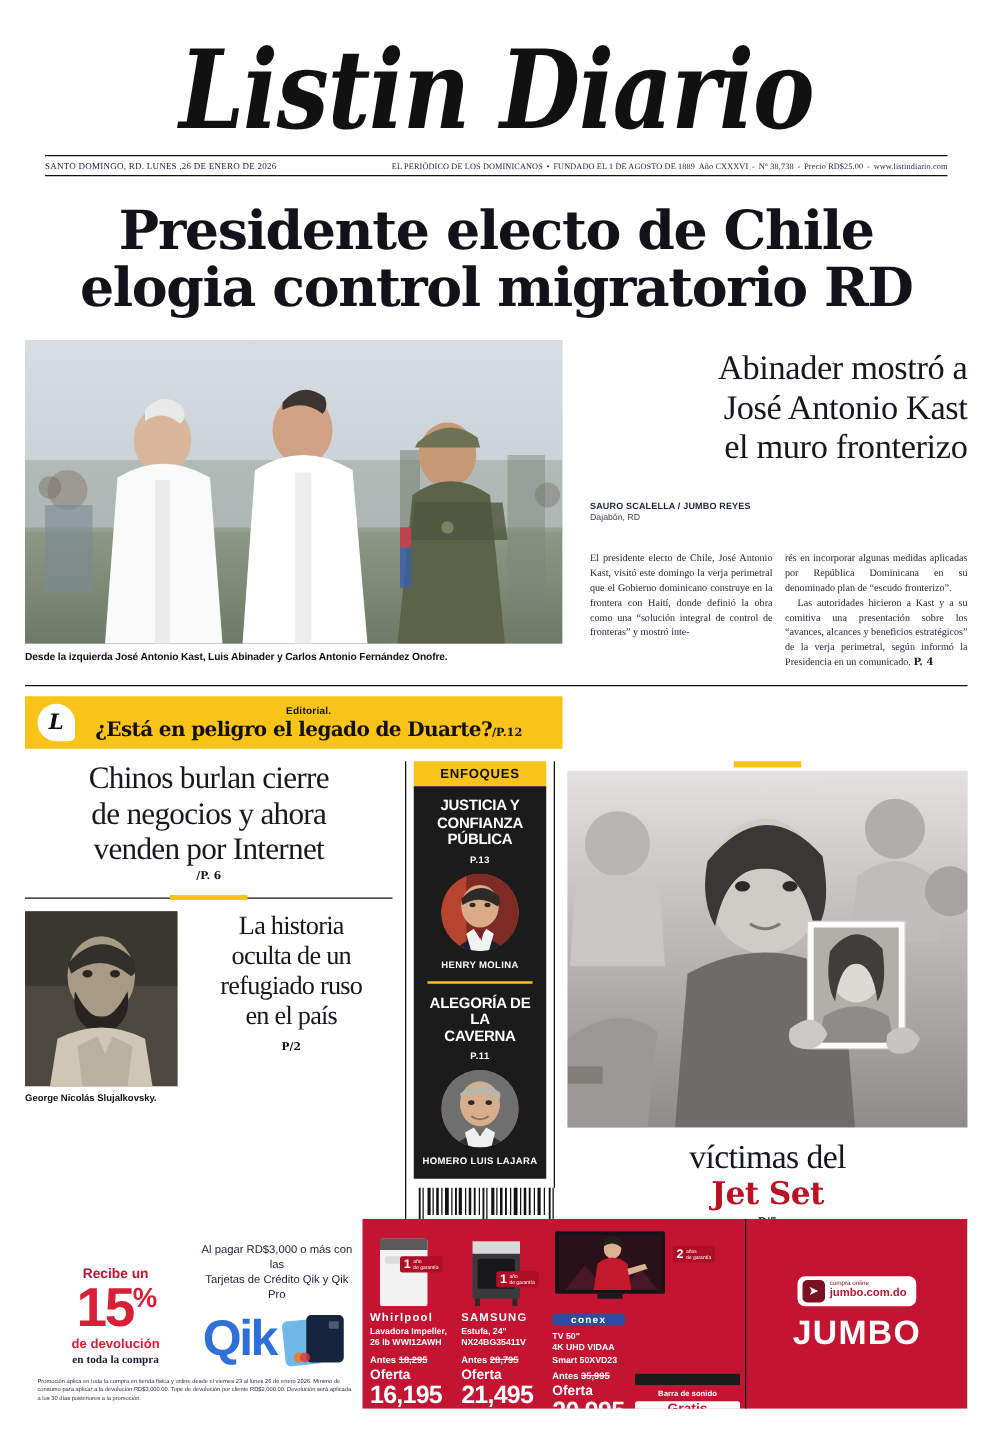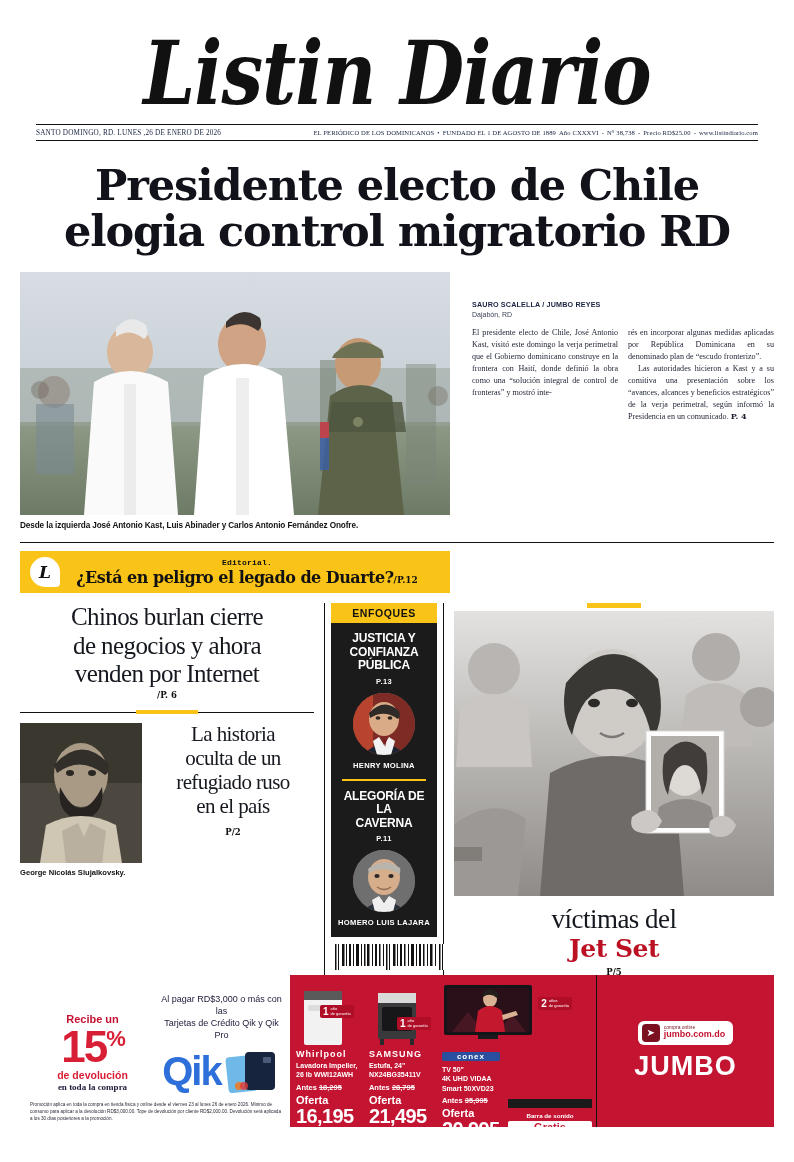--- a/index.html
+++ b/index.html
@@ -75,21 +75,21 @@
   .sub-head span { display:block; }
   .byline {
     font-family:"Liberation Sans", sans-serif;
     font-weight:700; font-size:7.2px; color:#1a2340;
     letter-spacing:.15px; margin-top: 28px;
   }
   .byline-place {
     font-family:"Liberation Sans", sans-serif;
     font-size:7px; color:#3a4355; margin-top:2px;
   }
-  .body-cols { display:flex; gap:10px; margin-top:9px; }
+  .body-cols { display:flex; gap:10px; margin-top:23px; }
   .body-col {
     flex:1;
     font-family:"Liberation Serif", serif;
     font-size:8.1px; line-height:1.48;
     text-align: justify; color:#1b2030;
     hyphens:auto;
   }
   .body-col p + p { text-indent: 10px; }
   .pageref { font-family:"DejaVu Serif", serif; font-weight:700; }
 
@@ -102,21 +102,21 @@
     position: relative;
   }
   .ed-bubble {
     width:30px; height:30px; border-radius:50% 50% 4px 50%;
     background:#fff; display:flex; align-items:center; justify-content:center;
     font-family:"DejaVu Serif", serif; font-weight:700; font-style:italic;
     font-size:17px; color:#111; flex:0 0 auto;
   }
   .ed-text { flex:1; text-align:center; padding-right:6px; }
   .ed-kicker {
-    font-family:Liberation Mono, monospace; font-weight:700;
+    font-family:Liberation Sans, sans-serif; font-weight:700;
     font-size:8px; color:#111; letter-spacing:.2px;text-align:center;
   }
   .ed-title {
     font-family:"DejaVu Serif", serif; font-weight:700;
     font-size:16px; color:#111; letter-spacing:-.5px; margin-top:1px;
   }
   .ed-title .pg { font-size:9px; letter-spacing:0; }
 
   
   .lower { display:flex; padding: 10px 20px 0; gap:0; }
@@ -381,20 +381,25 @@
           <rect x="300" y="150" width="9" height="16" fill="#d14040" opacity=".85"></rect>
 
           <circle cx="20" cy="118" r="9" fill="#6b6257" opacity=".4"></circle>
           <circle cx="418" cy="124" r="10" fill="#6b6257" opacity=".35"></circle>
         </svg>
       </div>
       <div class="photo-caption">Desde la izquierda José Antonio Kast, Luis Abinader y Carlos Antonio Fernández Onofre.</div>
     </div>
 
     <div class="top-text-col">
+      <div class="sub-head">
+        <span>Abinader mostró a</span>
+        <span>José Antonio Kast</span>
+        <span>el muro fronterizo</span>
+      </div>
       <div class="byline">SAURO SCALELLA / JUMBO REYES</div>
       <div class="byline-place">Dajabón, RD</div>
       <div class="body-cols">
         <div class="body-col">
           <p>El presidente electo de Chile, José Antonio Kast, visitó este domingo la verja perimetral que el Gobierno dominicano construye en la frontera con Haití, donde definió la obra como una “solución integral de control de fronteras” y mostró inte-</p>
         </div>
         <div class="body-col">
           <p>rés en incorporar algunas medidas aplicadas por República Dominicana en su denominado plan de “escudo fronterizo”.</p>
           <p><span>Las autoridades hicieron a Kast y a su comitiva una presentación sobre los “avances, alcances y beneficios estratégicos” de la verja perimetral, según informó la Presidencia en un comunicado.</span> <span class="pageref">P. 4</span></p>
         </div>

